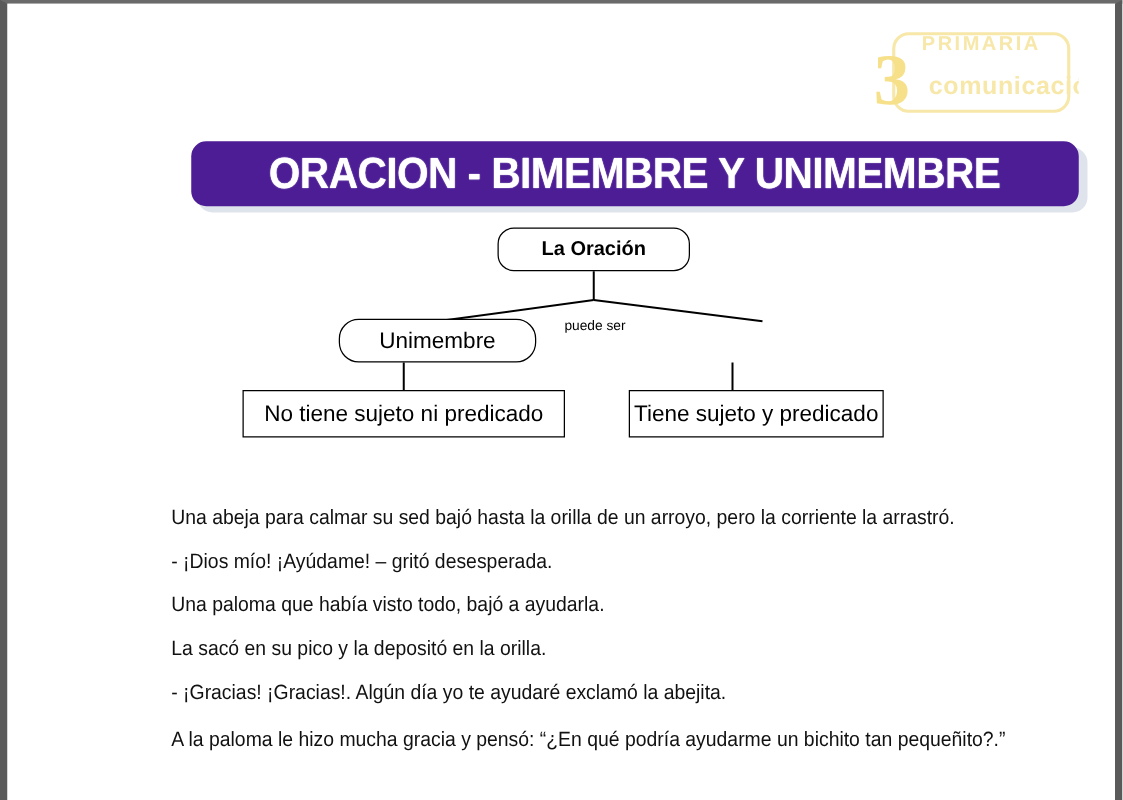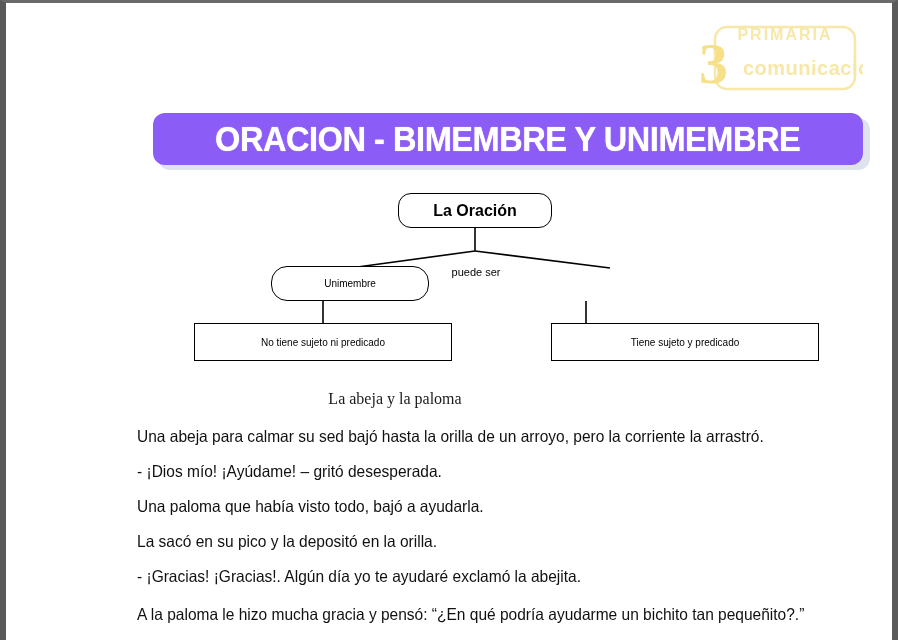--- a/index.html
+++ b/index.html
@@ -62,57 +62,57 @@
     border-radius: 12px;
     background: #dfe3ec;
   }
   #title-banner {
     position: absolute;
     left: 147px;
     top: 110px;
     width: 710px;
     height: 52px;
     border-radius: 12px;
-    background: #8b5cf6;
+    background: #4c1d95;
     display: flex;
     align-items: center;
     justify-content: center;
   }
   #title-text {
     color: #ffffff;
     font-family: "Liberation Sans Narrow", "Liberation Sans", sans-serif;
     font-weight: bold;
     font-size: 35px;
     letter-spacing: -0.5px;
     transform: scaleX(0.93);
     white-space: nowrap;
     text-shadow: 0 0 1px #ffffff;
   }
 
   
   #diagram {
     position: absolute;
     left: 170px;
-    top: 185px;
+    top: 174px;
     width: 620px;
     height: 185px;
   }
   #diagram svg { display: block; position: absolute; left:0; top:0; }
 
   .node {
     position: absolute;
     box-sizing: border-box;
     border: 1.6px solid #000000;
     background: #ffffff;
     display: flex;
     align-items: center;
     justify-content: center;
     color: #000000;
     font-family: "Liberation Sans", sans-serif;
-    font-size: 10px;
+    font-size: 18px;
     white-space: nowrap;
   }
   .node.rounded { border-radius: 13px; }
   .node.pill { border-radius: 16px; }
   .node.square { border-radius: 0; }
 
   #node-oracion {
     left: 222px; top: 5px;
     width: 154px; height: 35px;
     font-weight: bold;
@@ -125,21 +125,21 @@
   #node-bimembre {
     left: 355px; top: 78px;
     width: 158px; height: 35px;
   }
   #node-no-sujeto {
     left: 18px; top: 135px;
     width: 258px; height: 38px;
   }
   #node-si-sujeto {
     left: 327px; top: 135px;
-    width: 268px; height: 38px; margin-left: 48px;
+    width: 204px; height: 38px;
   }
   #puede-ser {
     position: absolute;
     left: 268px;
     top: 74px;
     width: 64px;
     text-align: center;
     font-size: 11px;
     line-height: 20px;
     color: #000000;
@@ -235,21 +235,20 @@
 
       <div id="node-no-sujeto" class="node square">No tiene sujeto ni predicado</div>
 
       <div id="node-si-sujeto" class="node square">Tiene sujeto y predicado</div>
 
       <div id="puede-ser">puede ser</div>
     </div>
 
     <div id="content">
       <div class="sp-1"></div>
-      <p id="story-title">La abeja y la paloma</p>
       <div class="sp-2"></div>
       <p class="story-line">Una abeja para calmar su sed bajó hasta la orilla de un arroyo, pero la corriente la arrastró.</p>
       <div class="gap"></div>
       <p class="story-line">- ¡Dios mío! ¡Ayúdame! – gritó desesperada.</p>
       <div class="gap"></div>
       <p class="story-line">Una paloma que había visto todo, bajó a ayudarla.</p>
       <div class="gap"></div>
       <p class="story-line">La sacó en su pico y la depositó en la orilla.</p>
       <div class="gap"></div>
       <p class="story-line">- ¡Gracias! ¡Gracias!. Algún día yo te ayudaré exclamó la abejita.</p>

